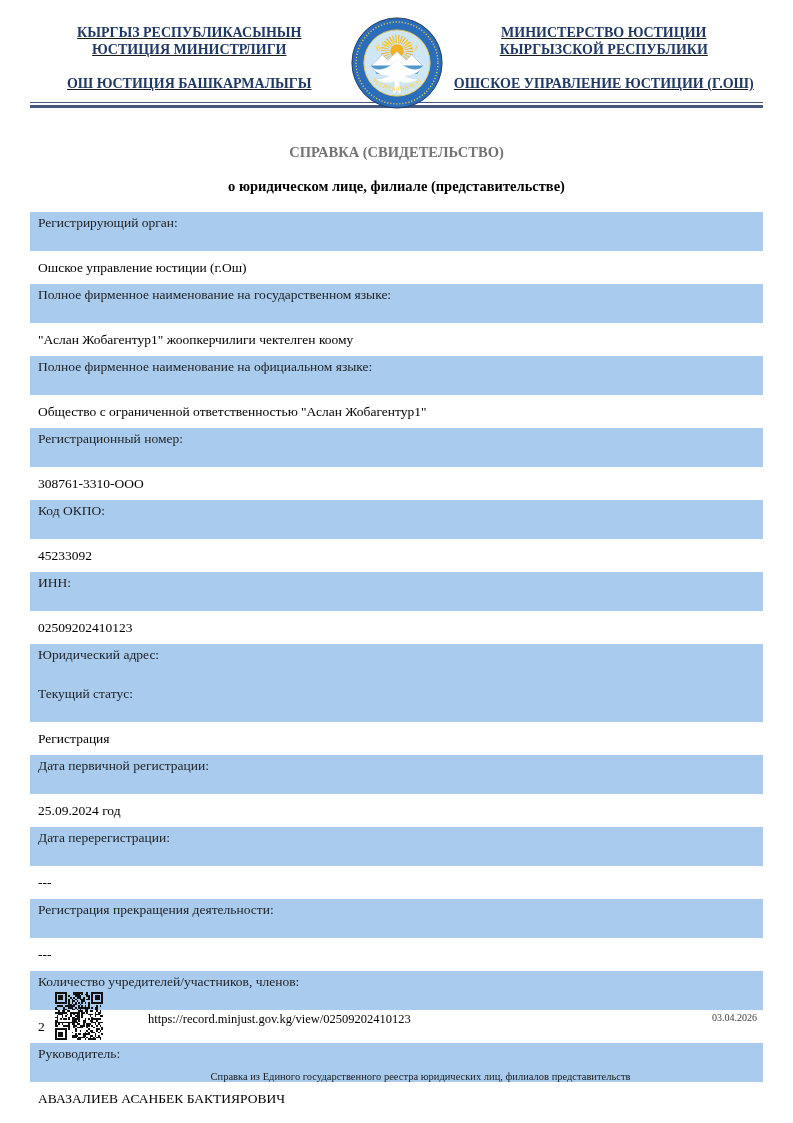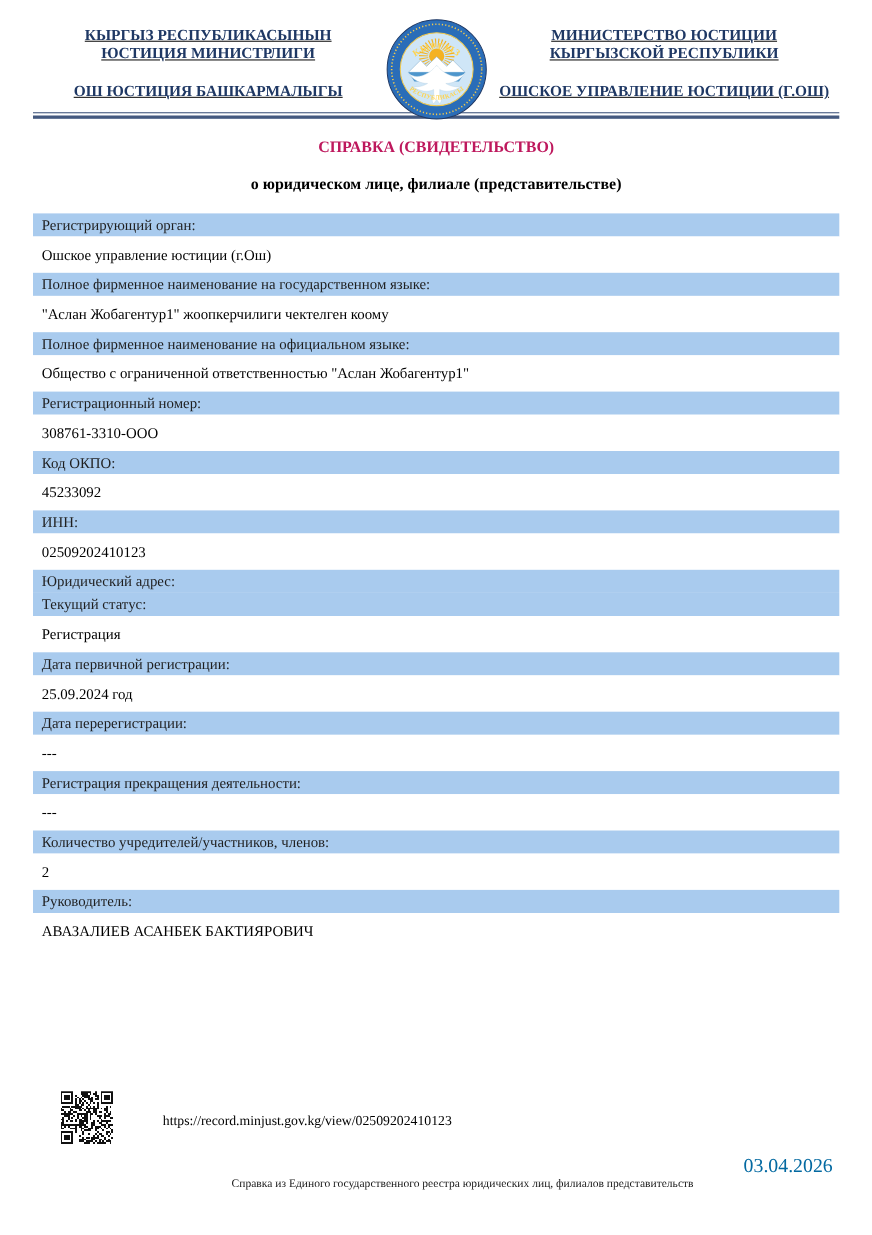--- a/index.html
+++ b/index.html
@@ -41,56 +41,56 @@
     margin-top:1px;
   }
   .divider{
     margin:0 30px;
     height:2px;
     border-top:1.5px solid #44597f;
     border-bottom:3px solid #44597f;
   }
   
   .title{
-    margin-top:18px;
+    margin-top:36px;
     text-align:center;
     font-weight:bold;
     font-size:14.5px;
-    color:#be185d;
+    color:#737373;
   }
   .subtitle{
     margin-top:17px;
     text-align:center;
     font-weight:bold;
     font-size:14.5px;
     color:#000;
   }
   
   .records{margin:17px 30px 0 30px;}
   .record-label{
     background:#a9cbee;
-    height:21px;
+    height:39px;
     line-height:21px;
     padding-left:8px;
     font-size:13.5px;
     color:#1f1f1f;
   }
   .record-value{
     height:33px;
     display:flex;
     align-items:center;
     padding-left:8px;
     font-size:13.5px;
     color:#000;
     background:#fff;
   }
   
   .qr{position:absolute;left:55px;top:992px;width:48px;height:48px;}
   .url{position:absolute;left:148px;top:1012px;font-size:12.5px;color:#000;}
-  .date{position:absolute;right:36px;top:1012px;font-size:18px;color:#0369a1;margin-top:37px;}
+  .date{position:absolute;right:36px;top:1012px;font-size:10px;color:#404040;}
   .note{
     position:absolute;left:0;right:0;top:1071px;
     text-align:center;font-size:10.5px;color:#1a1a1a;padding-left:48px;
   }
 </style>
 </head>
 <body>
 
 <div class="page">
 

